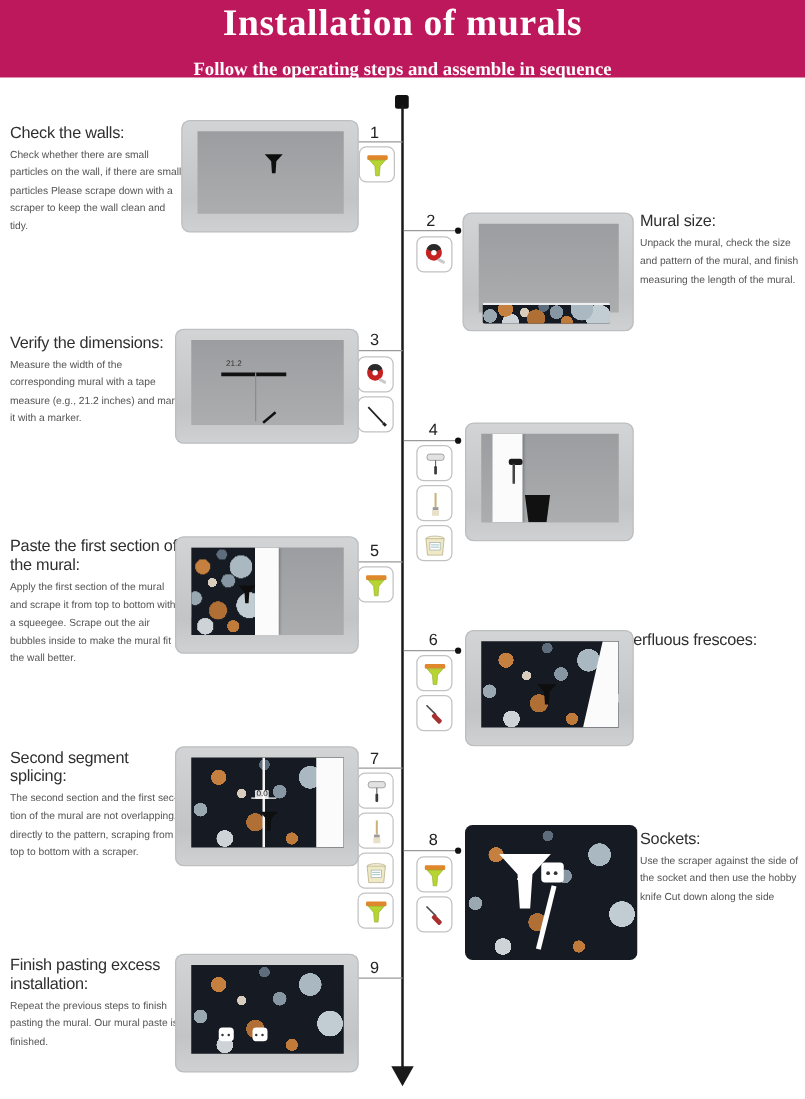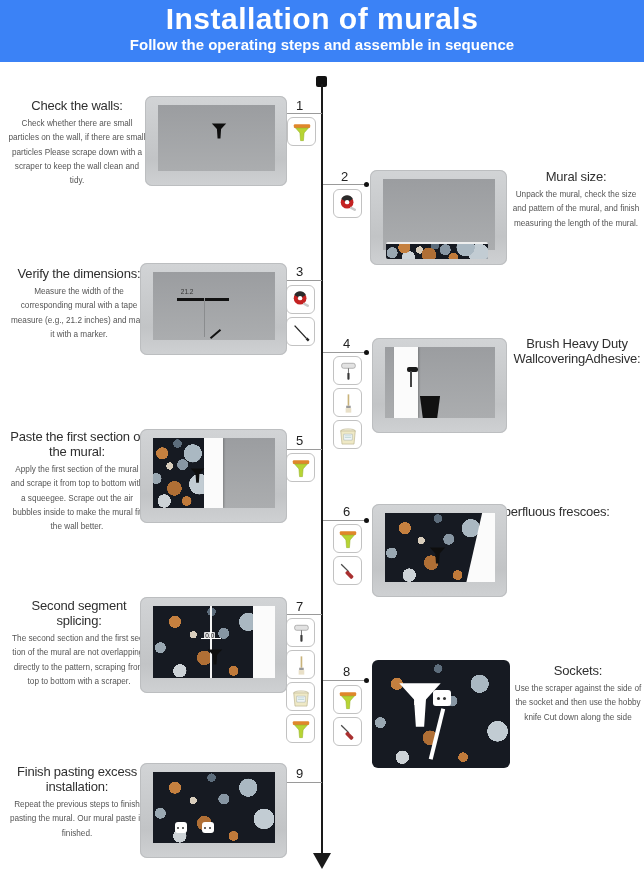--- a/index.html
+++ b/index.html
@@ -1,37 +1,37 @@
 <!DOCTYPE html>
 <html><head>
 <meta charset="utf-8">
 <style>
   html,body{margin:0;padding:0;background:#fff;}
   .canvas{position:relative;width:644px;height:879px;background:#fff;overflow:hidden;
           font-family:"Liberation Sans", sans-serif;}
 
   
-  .header{position:absolute;left:0;top:0;width:644px;height:62px;background:#3b82f6;color:#fff;text-align:center;}
+  .header{position:absolute;left:0;top:0;width:644px;height:62px;background:#be185d;color:#fff;text-align:center;font-family:Liberation Serif, serif;}
   .header h1{margin:2px 0 0;font-size:30px;font-weight:700;letter-spacing:.5px;}
-  .header h2{margin:0;font-size:15px;font-weight:700;}
+  .header h2{margin:12px;font-size:15px;font-weight:700;}
 
   
   .vline{position:absolute;left:321px;top:84px;width:2px;height:770px;background:#1a1a1a;}
   .tdot{position:absolute;left:316px;top:76px;width:11px;height:11px;background:#111;border-radius:2px;}
   .arrow{position:absolute;left:313px;top:853px;width:0;height:0;
          border-left:9px solid transparent;border-right:9px solid transparent;border-top:16px solid #1a1a1a;}
 
   .num{position:absolute;font-size:13px;color:#222;}
   .hline{position:absolute;height:1px;background:#9a9a9a;}
   .hl-left{left:283px;width:39px;}
   .hl-right{left:323px;width:43px;}
   .cdot{position:absolute;width:5px;height:5px;border-radius:50%;background:#111;}
 
   
-  .txt{position:absolute;text-align:center;}
+  .txt{position:absolute;}
   .txt h3{margin:0 0 3px;font-size:13px;font-weight:400;color:#2f2f2f;line-height:1.15;letter-spacing:-.2px;}
   .txt p{margin:0;font-size:8.2px;color:#555;line-height:1.75;}
 
   
   .tool{position:absolute;width:27px;height:27px;border:1px solid #c2c2c2;border-radius:6px;background:#fff;
         display:flex;align-items:center;justify-content:center;}
   .tool svg{width:20px;height:20px;}
 
   
   .room{position:absolute;border-radius:7px;
@@ -180,21 +180,20 @@
         <span class="chip" style="left:22%;top:24%;background:transparent;color:#333">21.2</span>
         <span style="position:absolute;left:20%;top:38%;width:42%;height:3px;background:#111"></span>
         <span style="position:absolute;left:42%;top:38%;width:1px;height:58%;background:#8a8c8e"></span>
         <span style="position:absolute;left:46%;bottom:8%;width:13px;height:2px;background:#111;transform:rotate(-40deg)"></span>
       </div>
     </div>
   </section>
 
   <section>
     <div class="txt" style="left:510px;top:337px;width:134px">
-      <h3>Brush Heavy Duty WallcoveringAdhesive:</h3>
     </div>
     <span class="num" style="left:343px;top:336px">4</span>
     <span class="hline hl-right" style="top:352px"></span>
     <span class="cdot" style="left:364px;top:350px"></span>
     <div class="tool" style="left:333px;top:356px">
         <svg viewBox="0 0 22 22">
           <use href="#i-roller"></use>
         </svg>
       </div>
     <div class="tool" style="left:333px;top:388px">

